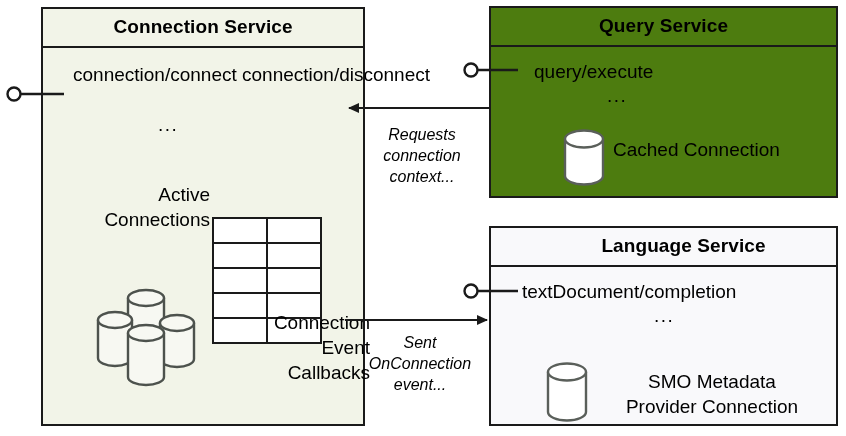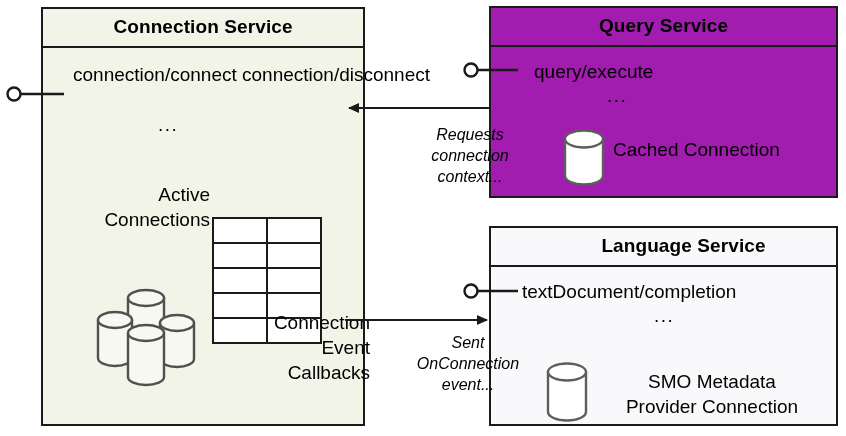--- a/index.html
+++ b/index.html
@@ -54,21 +54,21 @@
     height: 39px;
     line-height: 36px;
     font-size: 19px;
   }
 
   #box-query-service {
     left: 489px;
     top: 6px;
     width: 349px;
     height: 192px;
-    background: #a21caf;
+    background: #4d7c0f;
   }
   #box-query-service .hdr {
     height: 39px;
     line-height: 36px;
     font-size: 19px;
   }
 
   #box-language-service {
     left: 489px;
     top: 226px;
@@ -123,21 +123,20 @@
 
   
   .edge-label {
     position: absolute;
     font-style: italic;
     font-size: 16px;
     line-height: 21px;
     color: #000000;
     text-align: center;
     white-space: pre-line;
-    margin-left: 48px;
   }
   #edge-label-requests { left: 358px; top: 124px; width: 128px; }
   #edge-label-sent     { left: 352px; top: 332px; width: 136px; }
 </style>
 </head>
 <body>
 
 <div id="canvas">
 
   <div class="component" id="box-connection-service">

